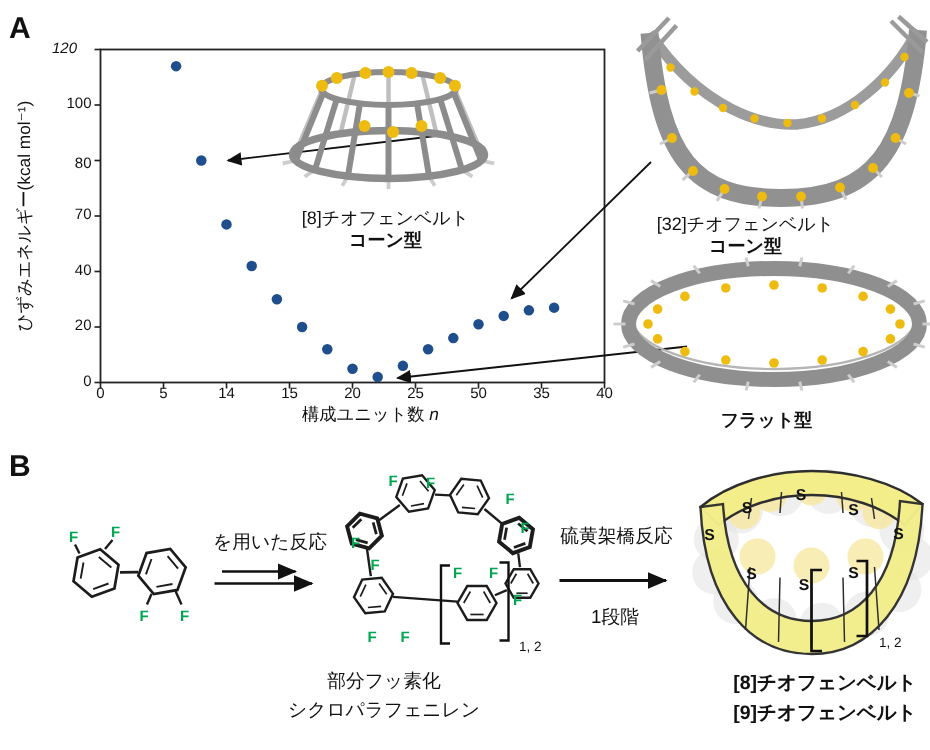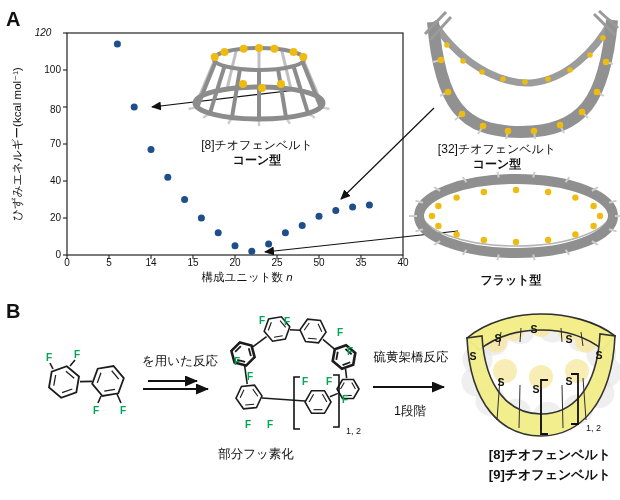--- a/index.html
+++ b/index.html
@@ -352,20 +352,21 @@
   <div class="t cap b" style="left:257px;top:154px">コーン型</div>
   <div class="t cap" style="left:497px;top:143px">[32]チオフェンベルト</div>
   <div class="t cap b" style="left:497px;top:158px">コーン型</div>
   <div class="t cap b" style="left:511px;top:274px">フラット型</div>
 
   <div class="t rxn" style="left:180px;top:354px">を用いた反応</div>
   <div class="t rxn" style="left:411px;top:350px">硫黄架橋反応</div>
   <div class="t rxn" style="left:410px;top:404px">1段階</div>
 
   <div class="t rxn" style="left:256px;top:447px">部分フッ素化</div>
+  <div class="t rxn" style="left:256px;top:466px">シクロパラフェニレン</div>
   <div class="t prod" style="left:550px;top:448px">[8]チオフェンベルト</div>
   <div class="t prod" style="left:550px;top:468px">[9]チオフェンベルト</div>
 <div class="t tick" style="left: 52px; top: 257px; width: 30px; text-align: center;">0</div>
     <div class="t tick" style="left: 94px; top: 257px; width: 30px; text-align: center;">5</div>
     <div class="t tick" style="left: 136px; top: 257px; width: 30px; text-align: center;">14</div>
     <div class="t tick" style="left: 178px; top: 257px; width: 30px; text-align: center;">15</div>
     <div class="t tick" style="left: 220px; top: 257px; width: 30px; text-align: center;">20</div>
     <div class="t tick" style="left: 262px; top: 257px; width: 30px; text-align: center;">25</div>
     <div class="t tick" style="left: 304px; top: 257px; width: 30px; text-align: center;">50</div>
     <div class="t tick" style="left: 346px; top: 257px; width: 30px; text-align: center;">35</div>

